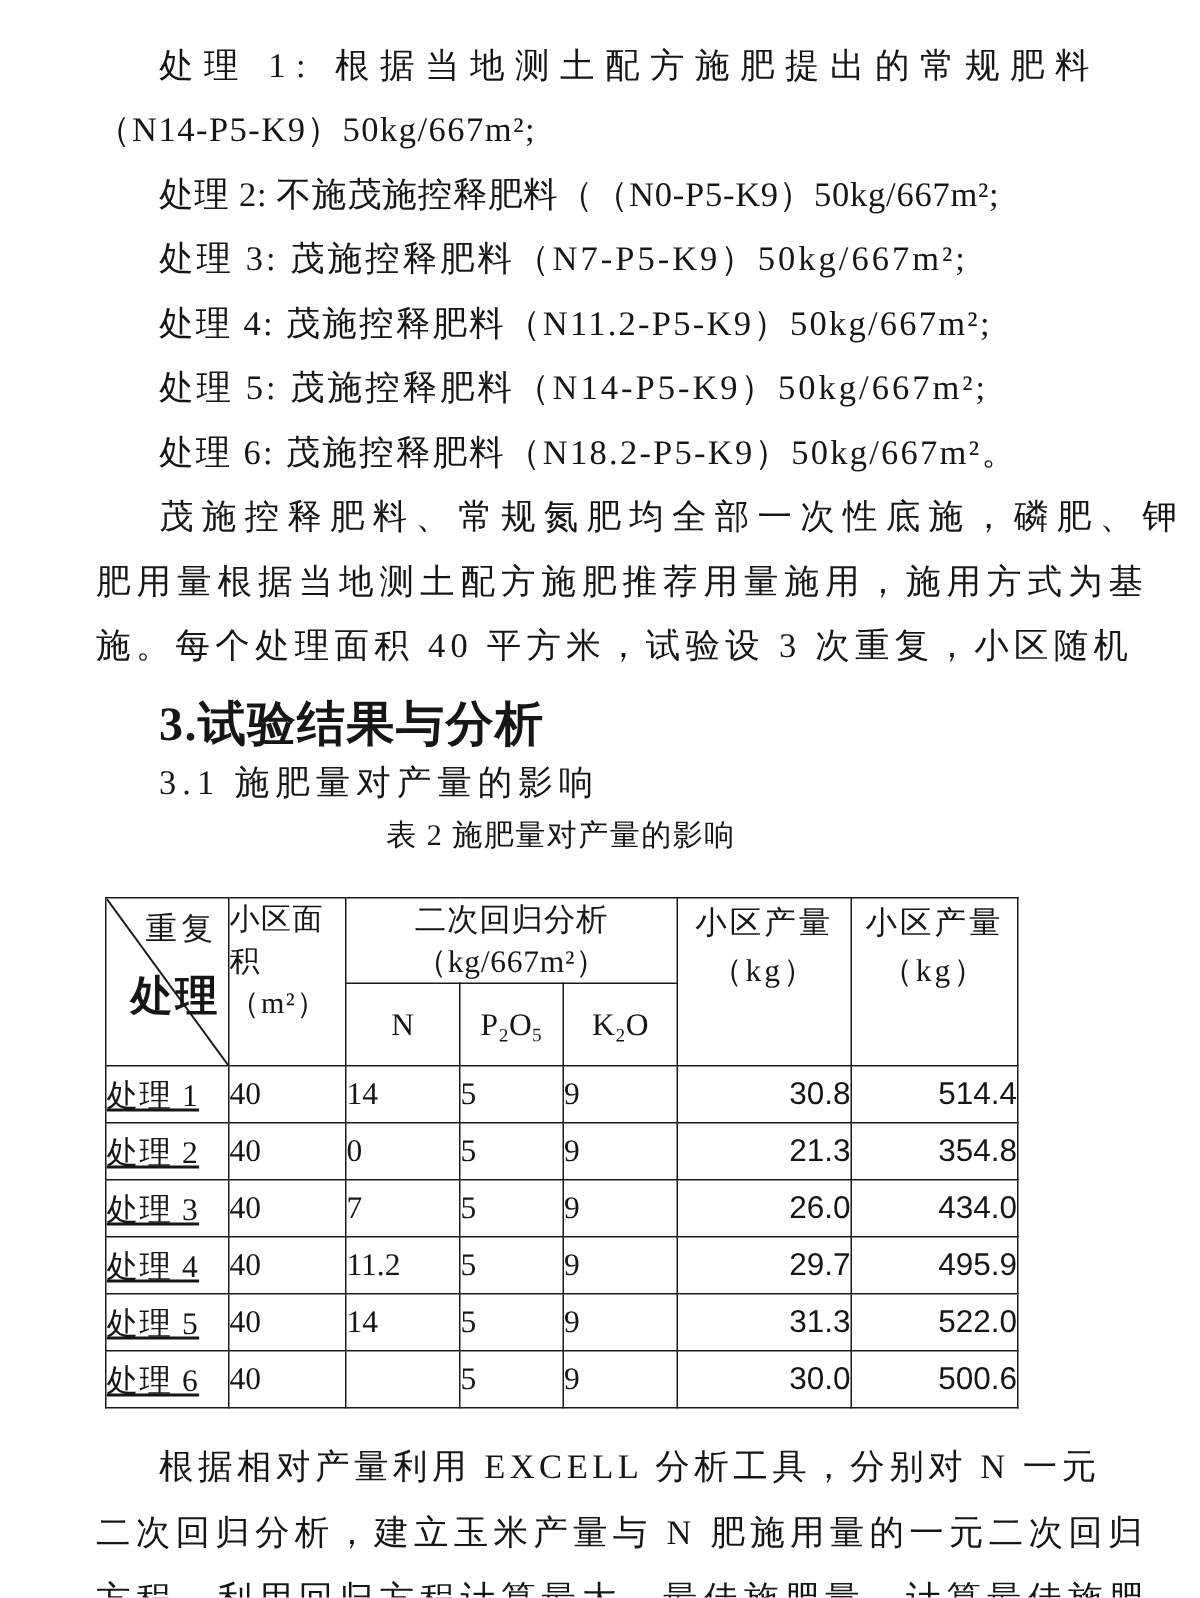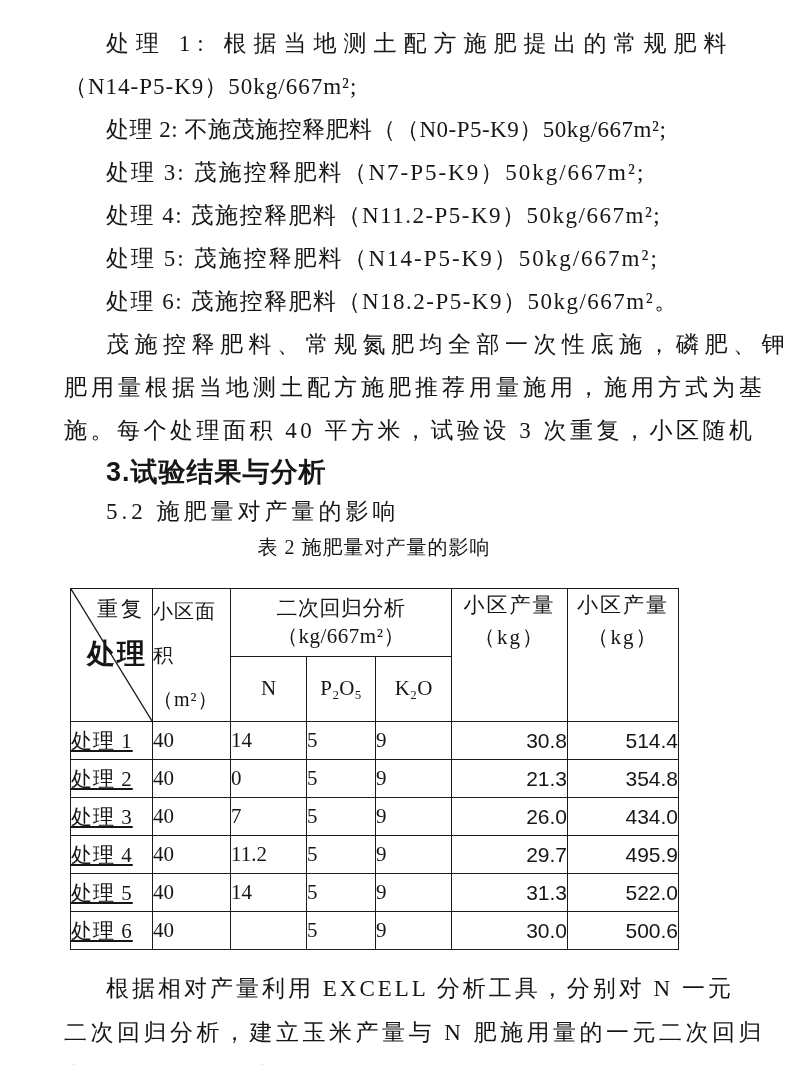--- a/index.html
+++ b/index.html
@@ -28,26 +28,26 @@
   .ls05 { letter-spacing: 0.5px; }
   .ls1  { letter-spacing: 1px; }
   .ls15 { letter-spacing: 1.5px; }
   .ls2  { letter-spacing: 2px; }
   .ls3  { letter-spacing: 3px; }
   .ls35 { letter-spacing: 3.5px; }
   .ls4  { letter-spacing: 4px; }
   .ls55 { letter-spacing: 5.5px; }
   .ls7  { letter-spacing: 7px; }
   .heading {
-    font-family: Liberation Sans, sans-serif;
+    font-family: Liberation Serif, serif;
     font-weight: bold;
-    font-size: 27px;
+    font-size: 32px;
     line-height: 36px;
     letter-spacing: 1px;
-    margin-top: 2px;
+    margin-top: 12px;
     padding-left: 42px;
     white-space: nowrap;
   }
   .subheading {
     font-size: 23px;
     line-height: 44px;
     letter-spacing: 4px;
     padding-left: 42px;
     white-space: nowrap;
   }
@@ -76,21 +76,21 @@
   .diag-cell {
     position: relative;
     height: 98px;
   }
   .diag-top  { position: absolute; top: 6px;  right: 7px; font-size: 21px; letter-spacing: 3px; }
   .diag-bot  { position: absolute; top: 46px; left: 16px;  font-size: 28px; letter-spacing: 2px; font-weight: bold; }
   .area-cell {
     vertical-align: top;
     text-align: left;
     padding: 4px 4px 0 9px;
-    line-height: 44px;
+    line-height: 28px;
     font-size: 20px;
     letter-spacing: 1px;
   }
   .fert-group {
     text-align: center;
     font-size: 21px;
     height: 42px;
     letter-spacing: 0.5px;
   }
   .sub-hdr {
@@ -130,21 +130,21 @@
   <div class="line indent ls2">处理 3: 茂施控释肥料（N7-P5-K9）50kg/667m²;</div>
   <div class="line indent ls15">处理 4: 茂施控释肥料（N11.2-P5-K9）50kg/667m²;</div>
   <div class="line indent ls2">处理 5: 茂施控释肥料（N14-P5-K9）50kg/667m²;</div>
   <div class="line indent ls15">处理 6: 茂施控释肥料（N18.2-P5-K9）50kg/667m²。</div>
 
   <div class="line indent ls55">茂施控释肥料、常规氮肥均全部一次性底施，磷肥、钾</div>
   <div class="line ls4">肥用量根据当地测土配方施肥推荐用量施用，施用方式为基</div>
   <div class="line ls35">施。每个处理面积 40 平方米，试验设 3 次重复，小区随机</div>
 
   <div class="heading">3.试验结果与分析</div>
-  <div class="subheading">5.2 施肥量对产量的影响</div>
+  <div class="subheading">3.1 施肥量对产量的影响</div>
 
   <div class="table-caption">表 2 施肥量对产量的影响</div>
 
   <table class="data-table">
     <colgroup>
       <col style="width:82px">
         <col style="width:78px">
         <col style="width:76px">
       <col style="width:69px">
         <col style="width:76px">

